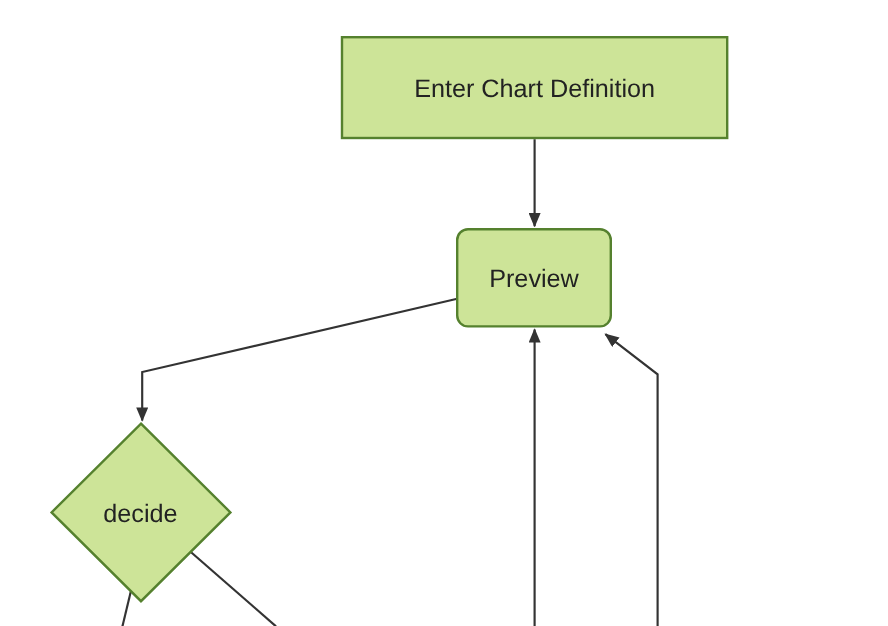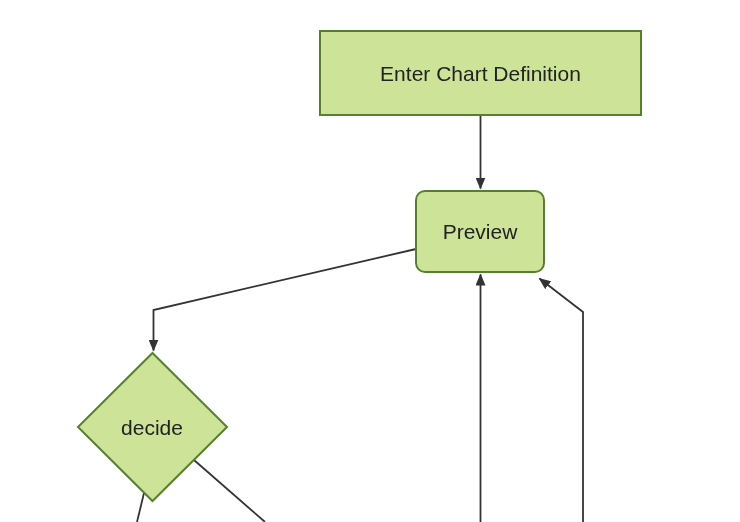--- a/index.html
+++ b/index.html
@@ -8,21 +8,20 @@
     background: #ffffff;
     width: 740px;
     height: 522px;
     overflow: hidden;
     font-family: "Liberation Sans", "DejaVu Sans", sans-serif;
   }
   .canvas-wrap {
     width: 620px;
     height: 522px;
     position: relative;
-    margin-left: 35px;
   }
   svg { display: block; }
   .node-shape {
     stroke: #55812e;
     stroke-width: 2px;
   }
   .edge {
     stroke: #333333;
     stroke-width: 1.8px;
     fill: none;

